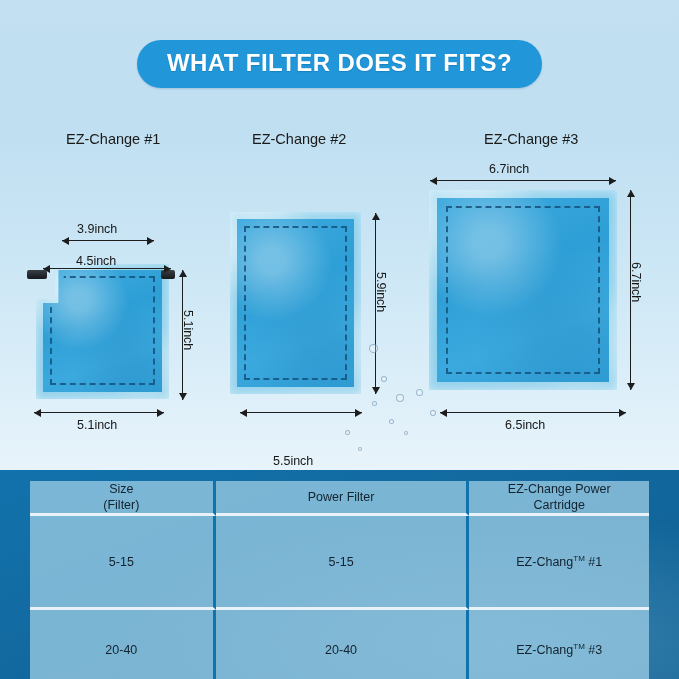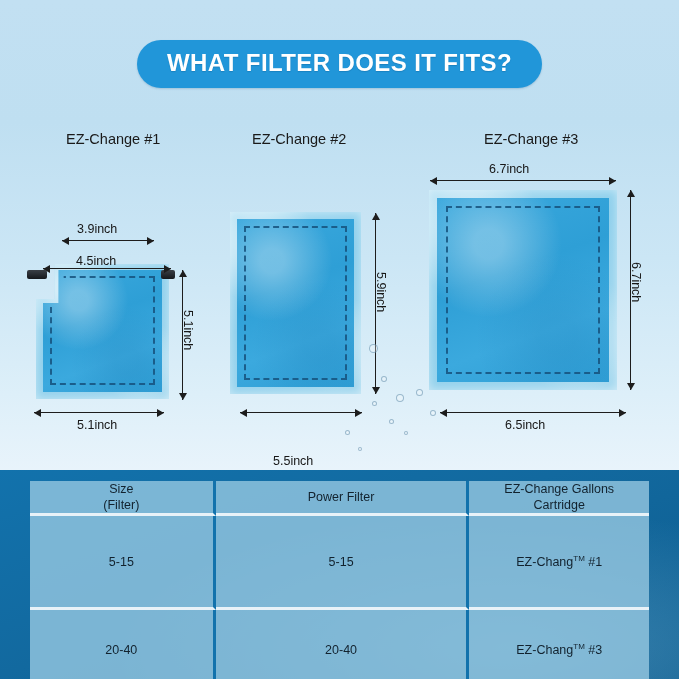--- a/index.html
+++ b/index.html
@@ -237,21 +237,21 @@
   <div id="table-panel">
     <table id="spec-table">
       <thead>
         <tr>
           <th style="width:30%">
             <span>Size</span><br>
             <span>(Filter)</span>
           </th>
           <th style="width:41%">Power Filter</th>
           <th style="width:29%">
-            <span>EZ-Change Gallons</span><br>
+            <span>EZ-Change Power</span><br>
             <span>Cartridge</span>
           </th>
         </tr>
       </thead>
       <tbody>
         <tr>
           <td>5-15</td>
           <td>5-15</td>
           <td><span>EZ-Chang</span><span class="tm">TM</span><span> #1</span></td>
         </tr>

